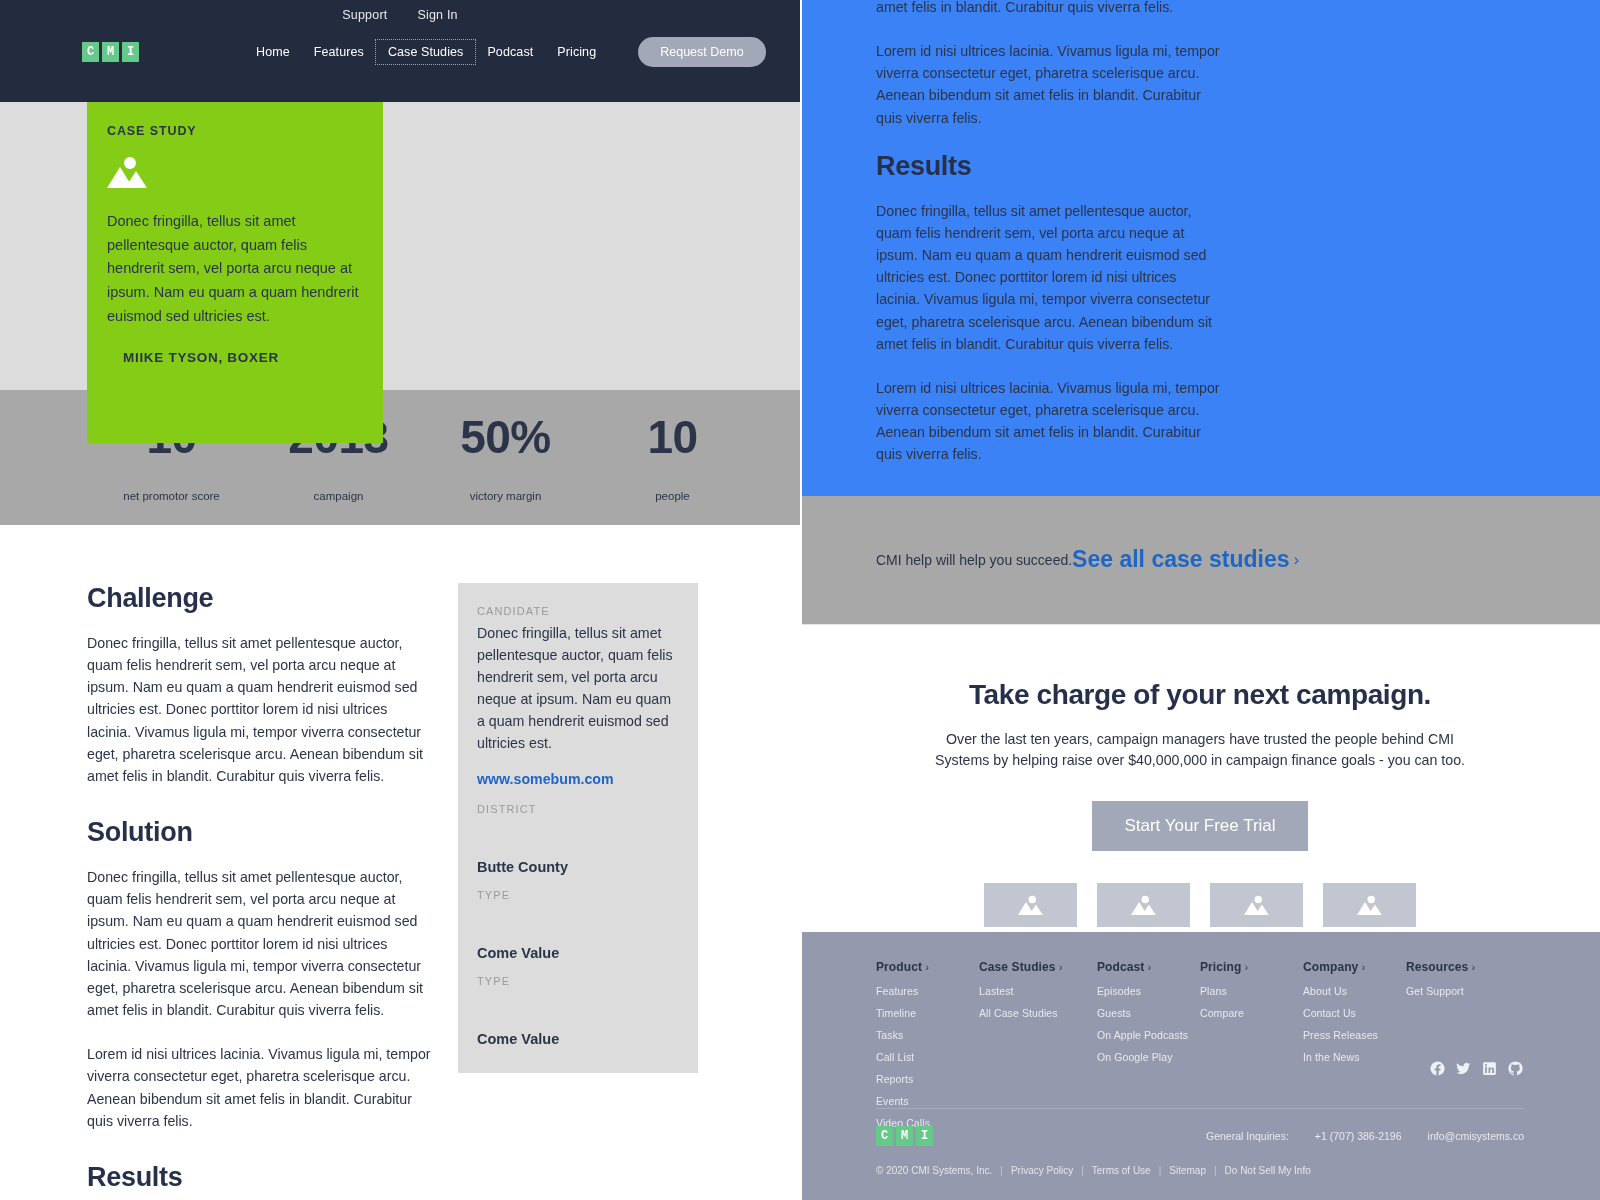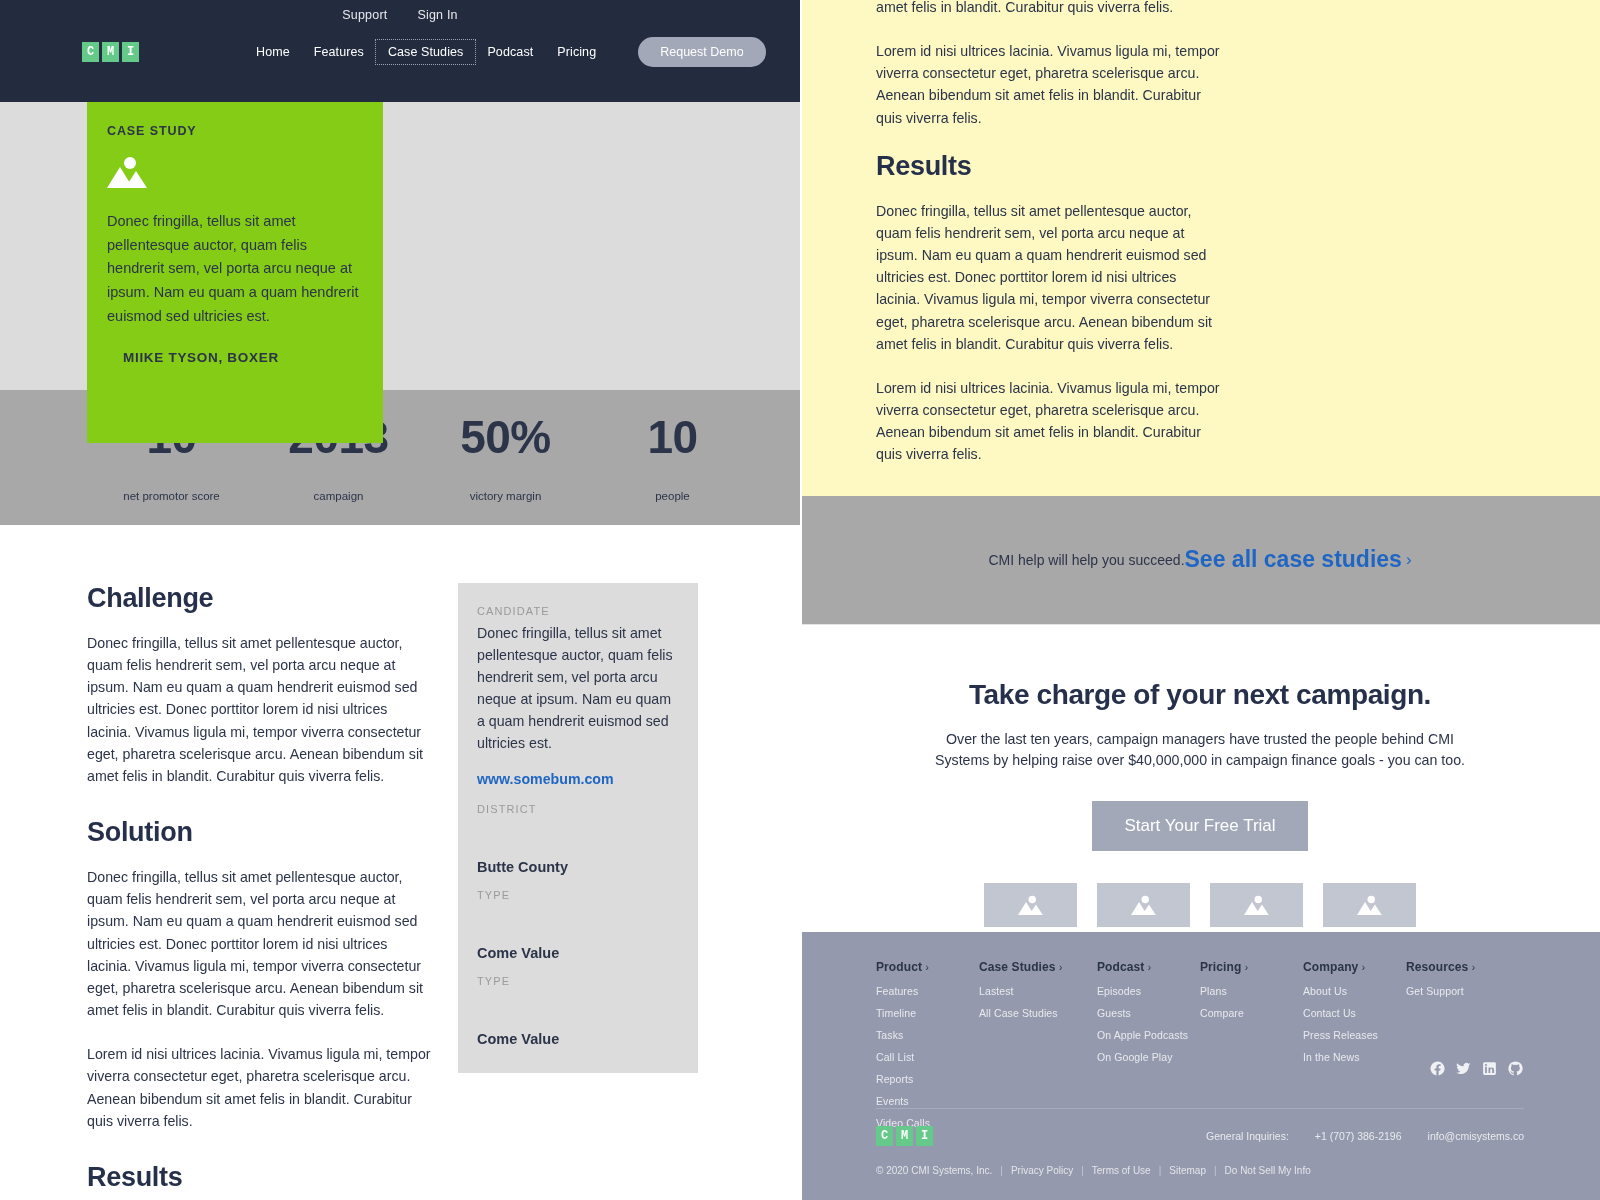--- a/index.html
+++ b/index.html
@@ -7,21 +7,21 @@
   html, body {
     width: 1600px; height: 1200px;
     font-family: "Liberation Sans", sans-serif;
     background: #ffffff;
     overflow: hidden;
   }
   .page { position: relative; width: 1600px; height: 1012px; display: flex; }
 
   
   .col-left  { width: 800px; height: 1200px; position: relative; background:#ffffff; overflow:hidden; }
-  .col-right { width: 800px; height: 1200px; position: relative; background:#fef9c3; overflow:hidden; }
+  .col-right { width: 800px; height: 1200px; position: relative; background:#3b82f6; overflow:hidden; }
   .col-gap { position:absolute; left:800px; top:0; width:2px; height:1200px; background:#ffffff; z-index:50;}
 
   
   .header {
     background: #232b3e; height: 102px; position: relative;
   }
   .util-row {
     position:absolute; top:8px; right:0; left:0; height:20px;
     display:flex; justify-content:center; gap:30px; padding-right:0;
   }
@@ -90,21 +90,21 @@
   .side-val { font-size:14.5px; font-weight:bold; color:#2b3448; margin-bottom:14px;margin-top:44px; }
 
   
   .rc-body { padding:0 0 0 0; }
   .rc-inner { padding-left:76px; width:420px; }
   .rc-p { font-size:14.2px; line-height:1.56; color:#2b3448; margin-bottom:22px; }
   .rc-h2 { font-size:27px; font-weight:bold; color:#26304a; margin:0 0 18px 0; letter-spacing:-.3px;}
 
   .band {
     background:#a8a8a8; height:128px; display:flex; align-items:center;
-    justify-content:center; padding:0 76px 0 76px; margin-top:30px;
+    justify-content:flex-start; padding:0 76px 0 76px; margin-top:30px;
   }
   .band-text { font-size:14px; color:#2b3448; }
   .band-link {
     font-size:23px; font-weight:bold; color:#1f66c4; text-decoration:none;
     display:flex; align-items:center; gap:4px;
   }
   .band-link .chev { font-size:17px; font-weight:normal; }
 
   .cta {
     background:#ffffff; padding:54px 0 0 0; text-align:center; height:308px;

